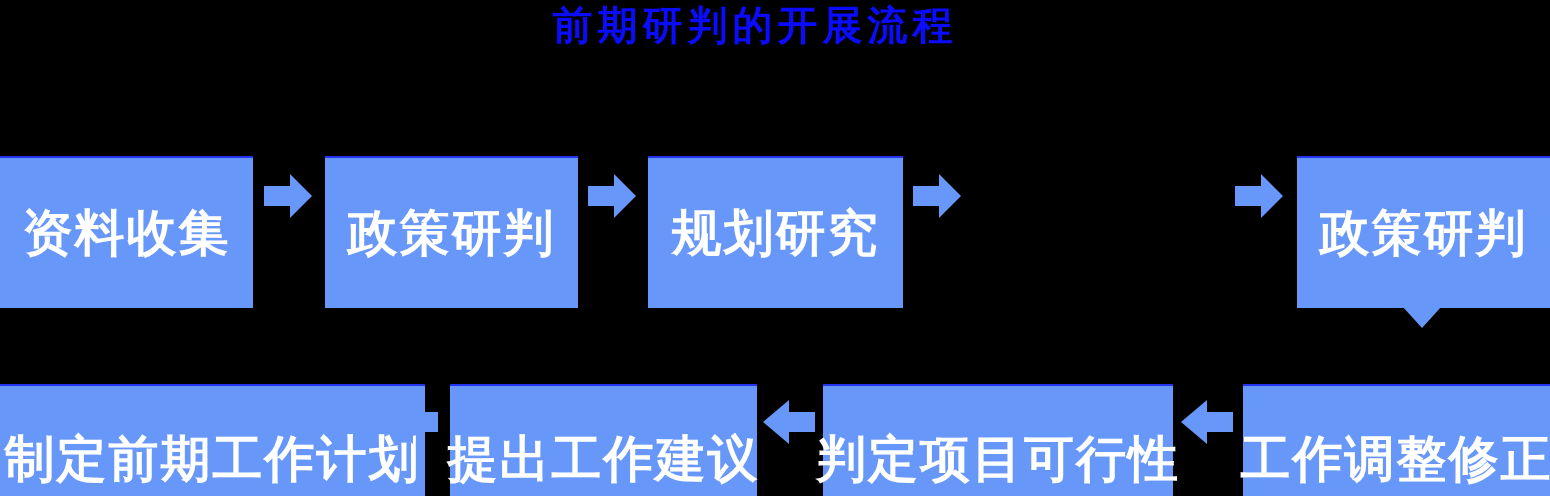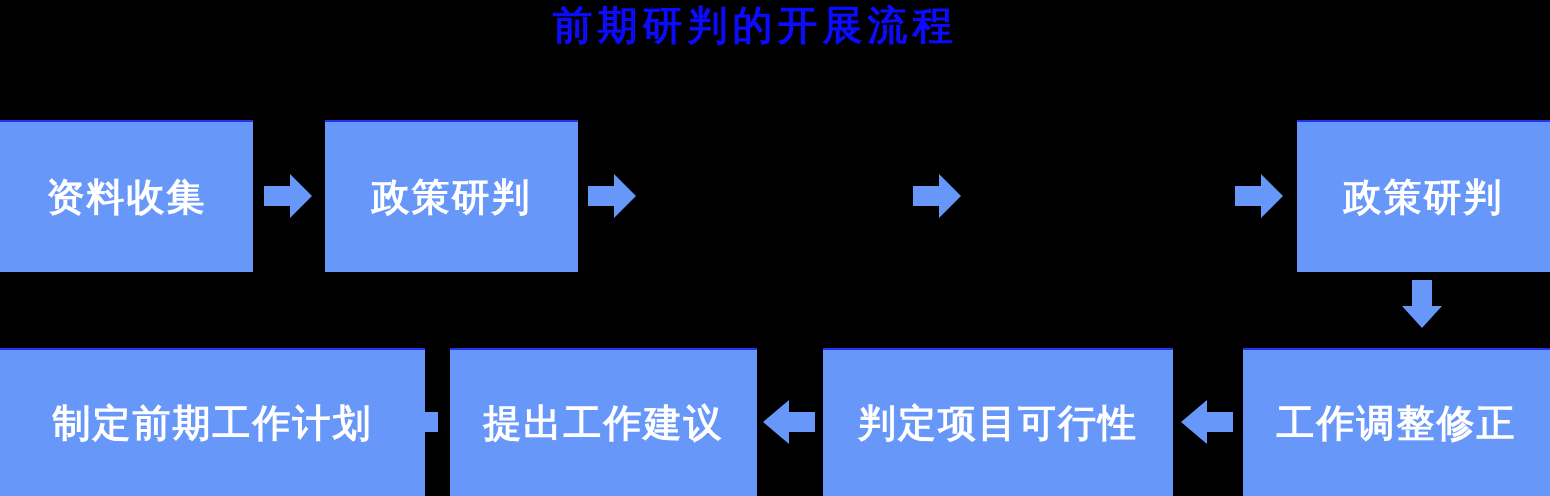--- a/index.html
+++ b/index.html
@@ -29,25 +29,26 @@
     white-space: nowrap;
   }
   .node {
     position: absolute;
     display: flex;
     align-items: center;
     justify-content: center;
     background: var(--node-fill, #6897fa);
     color: var(--node-text, #ffffff);
     font-weight: 800;
-    font-size: 38px;
+    font-size: 50px;
     letter-spacing: 2px;
     border-top: 2px solid var(--node-top-edge, #2333ee);
     box-sizing: border-box;
     white-space: nowrap;
+    margin-top: 36px;
   }
   
   .n1, .n2, .n3, .n4, .n5 { top: 120px; height: 152px; }
   .n1 { left: 0;      width: 253px; }
   .n2 { left: 325px;  width: 253px; }
   .n3 { left: 648px;  width: 255px; }
   .n4 { left: 973px;  width: 254px; }
   .n5 { left: 1297px; width: 253px; }
   
   .n6, .n7, .n8, .n9 { top: 348px; height: 148px; }
@@ -72,20 +73,21 @@
 </style>
 </head>
 <body>
 
 <div class="canvas">
 
   <div class="title">前期研判的开展流程</div>
 
   <div class="node n1">资料收集</div>
   <div class="node n2">政策研判</div>
+  <div class="node n3">规划研究</div>
   <div class="node n5">政策研判</div>
 
   <div class="node n6">工作调整修正</div>
   <div class="node n7">判定项目可行性</div>
   <div class="node n8">提出工作建议</div>
   <div class="node n9">制定前期工作计划</div>
 
   <div class="arrow a1" aria-hidden="true">
     <svg viewBox="0 0 48 44" preserveAspectRatio="none">
         <polygon points="0,12 26,12 26,0 48,22 26,44 26,32 0,32" fill="currentColor"></polygon>

